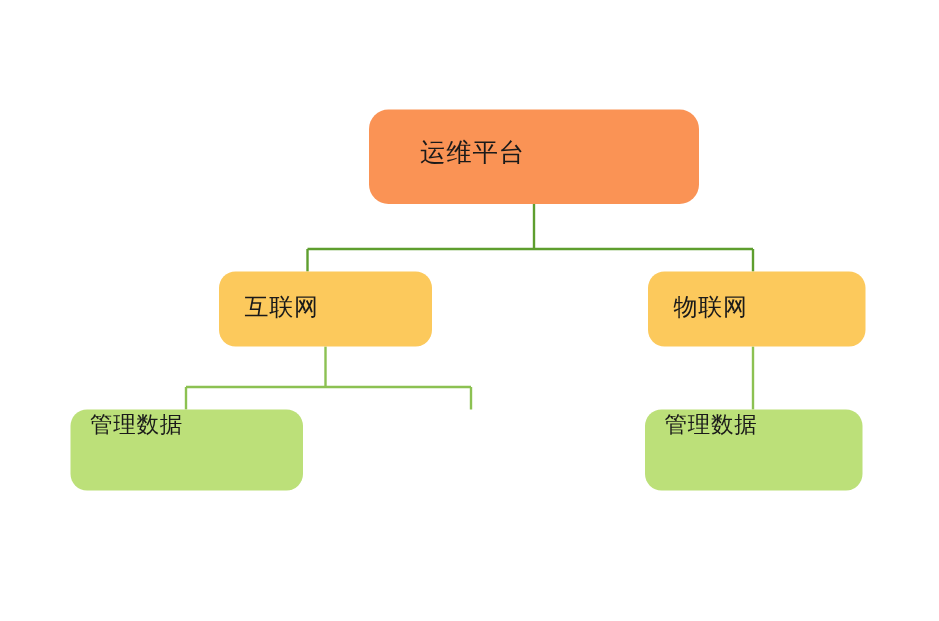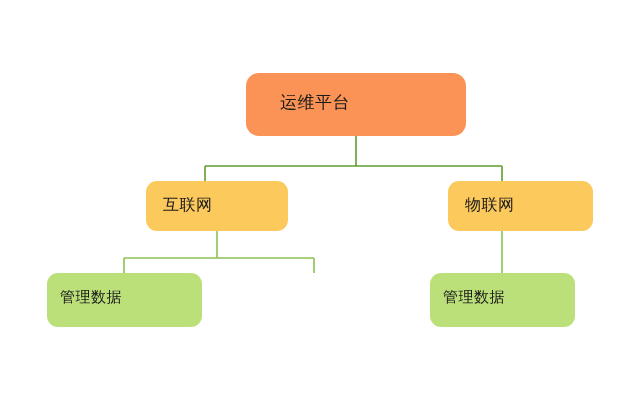--- a/index.html
+++ b/index.html
@@ -57,27 +57,27 @@
   
   .node-l2 {
     width: 142px;
     height: 50px;
     background: #fcc95c;
     top: 181px;
     padding: 16px 0 0 17px;
     font-size: 16px;
   }
   .node-internet { left: 146px; }
-  .node-iot      { left: 448px; width: 145px; }
+  .node-iot      { left: 432px; width: 145px; }
   
   .node-l3 {
     height: 54px;
     background: #bce079;
     top: 273px;
-    padding: 17px 0 0 13px;
+    padding: 3px 0 0 13px;
     font-size: 15px;
   }
   .node-manage { left: 47px;  width: 155px; }
   .node-biz    { left: 237px; width: 153px; }
   .node-device { left: 430px; width: 145px; }
 </style>
 </head>
 <body>
 
 <div id="diagram-canvas">

